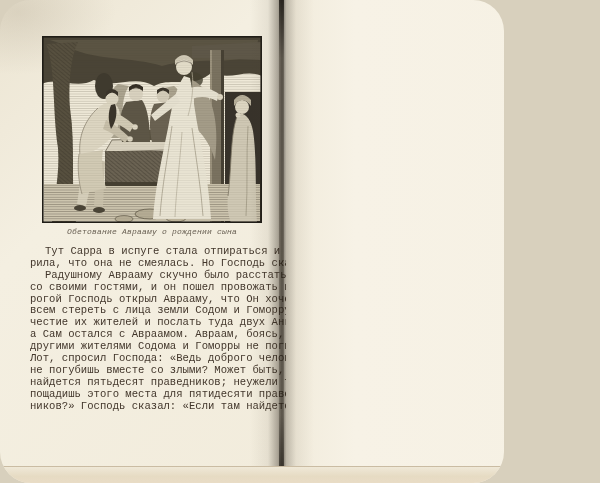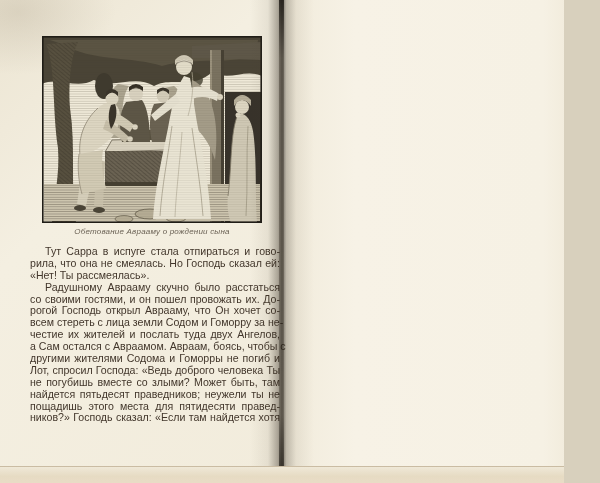--- a/index.html
+++ b/index.html
@@ -1,17 +1,17 @@
 <!DOCTYPE html>
 <html style="--ink: #42362b; --heading-ink: #2d2823; --caption-ink: #6a6154;"><head>
 <meta charset="utf-8">
 <style>
   html,body{margin:0;padding:0;background:#d8d0bd;}
-  .photo{position:relative;width:564px;height:483px;overflow:hidden;
-         font-family:Liberation Sans, sans-serif;}
+  .photo{position:relative;width:504px;height:483px;overflow:hidden;
+         font-family:Liberation Mono, monospace;border-radius:31px;}
   .page{position:absolute;top:0;bottom:0;}
   .page-left{left:0;width:286px;
     background:
       radial-gradient(140px 90px at 18px 12px, rgba(120,105,80,.16), rgba(0,0,0,0) 70%),
       linear-gradient(135deg,#ece5d3 0%,#f4efe1 35%,#f2ecdc 100%);}
   .page-right{left:286px;width:314px;
     background:
       linear-gradient(to right,#f1ebdb 0%,#f7f2e6 22%,#f6f1e4 82%,#ece4d1 100%);}
   .gutter{position:absolute;top:0;bottom:0;left:250px;width:64px;pointer-events:none;
     background:linear-gradient(to right,
@@ -159,21 +159,20 @@
         <rect x="0.8" y="0.8" width="218.4" height="185.4" fill="none" stroke="#201d17" stroke-width="1.6"></rect>
       </svg>
     </div>
 
     <div class="caption">Обетование Аврааму о рождении сына</div>
 
     <div class="textblock tb-left">
       <div class="para">
           <div class="tline ind">Тут Сарра в испуге стала отпираться и гово-</div>
           <div class="tline">рила, что она не смеялась. Но Господь сказал ей:</div>
-          <div class="tline last">«Нет! Ты рассмеялась».</div>
         </div>
       <div class="para">
           <div class="tline ind">Радушному Аврааму скучно было расстаться</div>
           <div class="tline">со своими гостями, и он пошел провожать их. До-</div>
           <div class="tline">рогой Господь открыл Аврааму, что Он хочет со-</div>
           <div class="tline">всем стереть с лица земли Содом и Гоморру за не-</div>
           <div class="tline">честие их жителей и послать туда двух Ангелов,</div>
           <div class="tline">а Сам остался с Авраамом. Авраам, боясь, чтобы с</div>
           <div class="tline">другими жителями Содома и Гоморры не погиб и</div>
           <div class="tline">Лот, спросил Господа: «Ведь доброго человека Ты</div>

